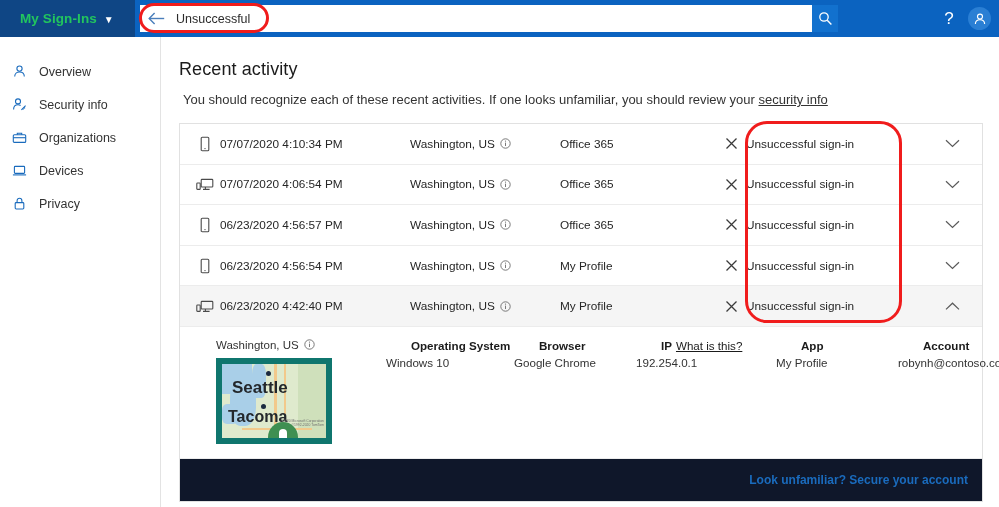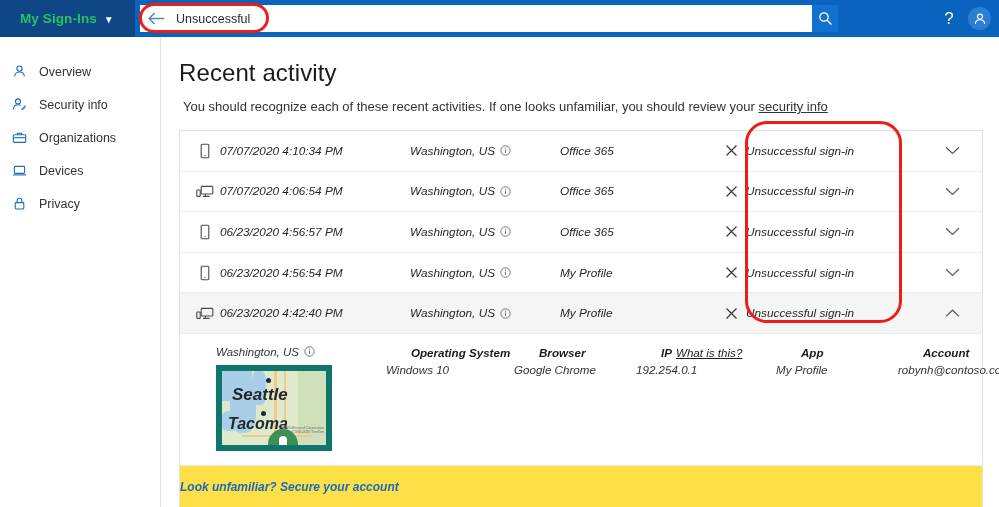--- a/index.html
+++ b/index.html
@@ -75,33 +75,32 @@
   .nav-label {
     font-size: 12.5px; color: #333333; margin-left: 7px; white-space: nowrap;
   }
 
   
   .main {
     position: absolute; left: 161px; top: 37px; width: 838px; height: 470px;
     background: #ffffff; padding: 22px 22px 0 18px;
   }
   .page-title {
-    font-size: 24px; color: #1b1b1b; font-weight: normal; margin: 0 0 12px 0;
+    font-size: 18px; color: #1b1b1b; font-weight: normal; margin: 0 0 12px 0;
     letter-spacing: .1px;
   }
   .page-sub {
     font-size: 13px; color: #333333; margin: 0 0 16px 4px;
   }
   .page-sub a { color: #333333; text-decoration: underline; }
 
   
   .card {
     border: 1px solid #e1e1e1; background: #fff;
     width: 804px;
-    font-style: italic;
   }
   .act-row {
     display: flex; align-items: center; height: 40.6px;
     border-bottom: 1px solid #ececec; padding: 0 0 0 10px;
     cursor: pointer; background: #ffffff;
   }
   .act-row.expanded { background: #f5f5f5; }
   .col-ico { width: 30px; flex: 0 0 auto; display: flex; align-items: center; justify-content: center; color: #4a4a4a; }
   .col-date { width: 190px; flex: 0 0 auto; font-size: 11.8px; color: #262626; }
   .col-loc { width: 150px; flex: 0 0 auto; font-size: 11.8px; color: #262626; display: flex; align-items: center; gap: 5px; }
@@ -148,22 +147,22 @@
   .dcol.os { width: 128px; }
   .dcol.browser { width: 122px; }
   .dcol.ip { width: 140px; }
   .dcol.app { width: 122px; }
   .dcol.account { width: 160px; }
   .dlabel { font-size: 11.6px; font-weight: bold; color: #1b1b1b; margin-bottom: 4px; margin-left: 25px; }
   .dlabel a { color: #1b1b1b; text-decoration: underline; font-weight: normal; margin-left: 4px; }
   .dvalue { font-size: 11.6px; color: #333333; }
 
   .card-footer {
-    display: flex; justify-content: flex-start; align-items: center;
-    height: 42px; padding-right: 14px; background: #fde047;
+    display: flex; justify-content: flex-end; align-items: center;
+    height: 42px; padding-right: 14px; background: #0f172a;
   }
   .footer-link { font-size: 12px; color: #1a6bbd; text-decoration: none; font-weight: bold; }
 
   
   .annot {
     position: absolute; border: 3px solid #f01c1c; border-radius: 26px;
     pointer-events: none;
   }
   #annot-search { left: 139px; top: 3px; width: 130px; height: 30px; border-radius: 17px; }
   #annot-status { left: 745px; top: 121px; width: 157px; height: 202px; border-radius: 22px; }

